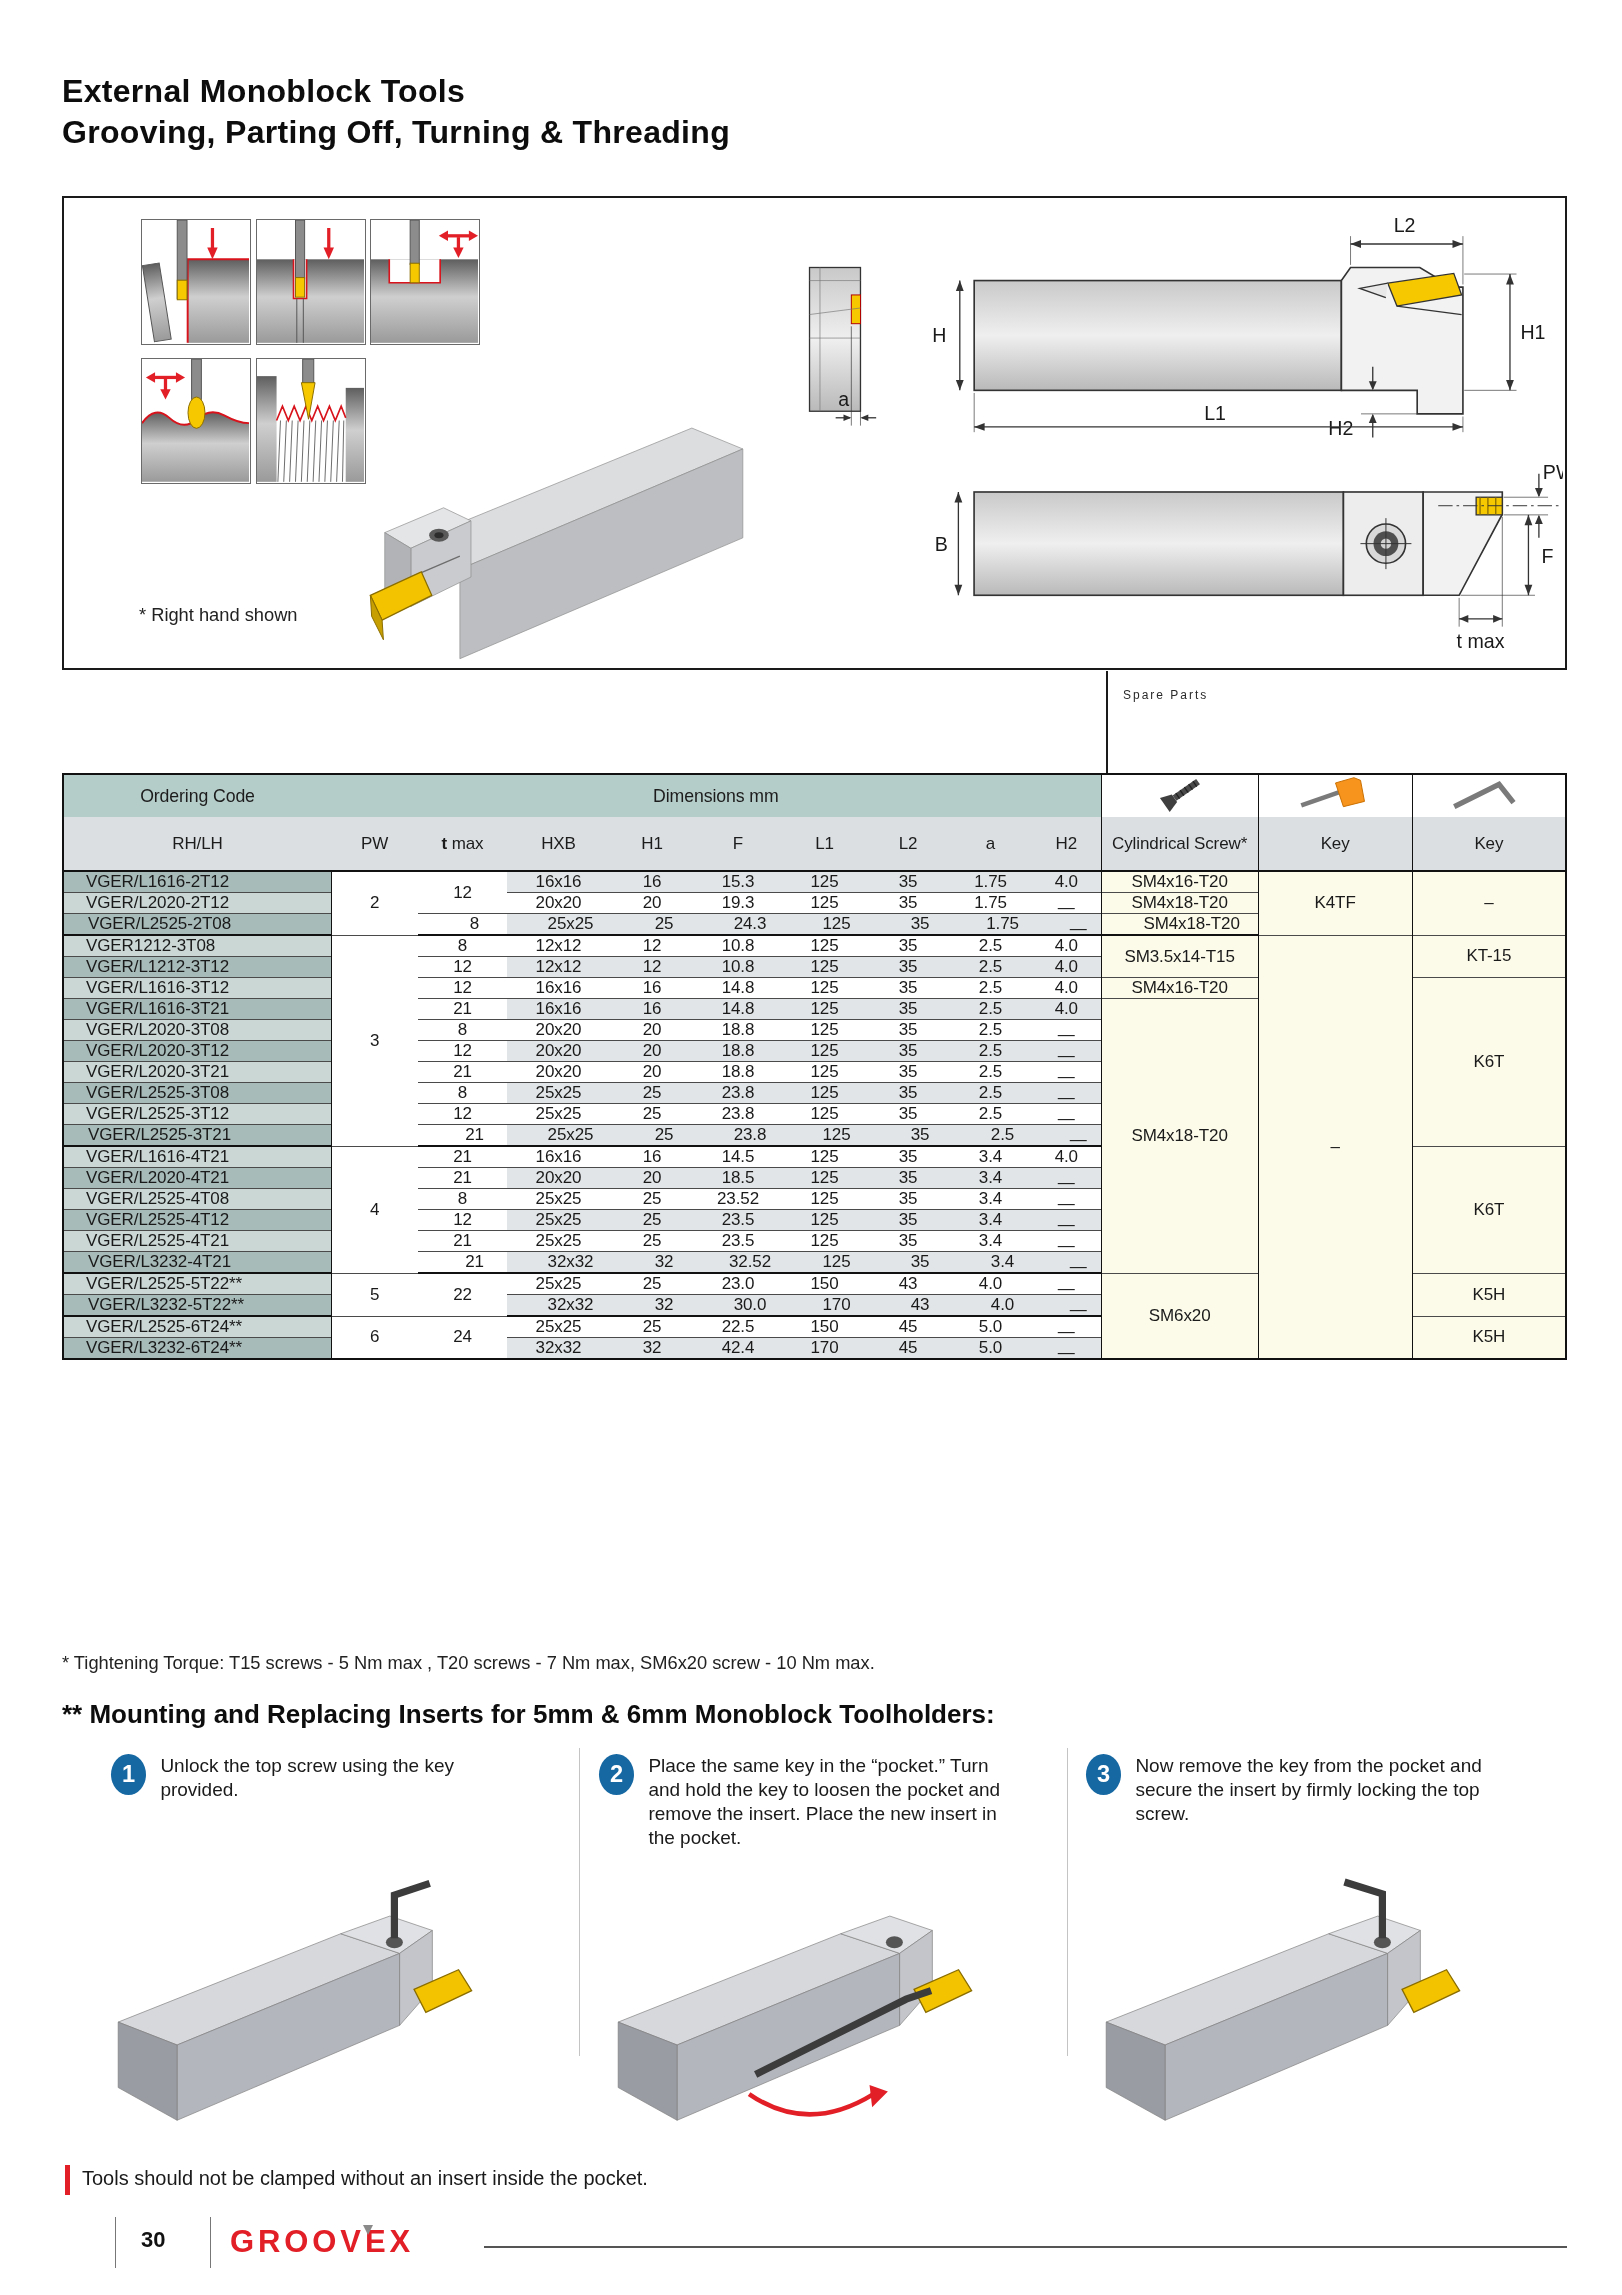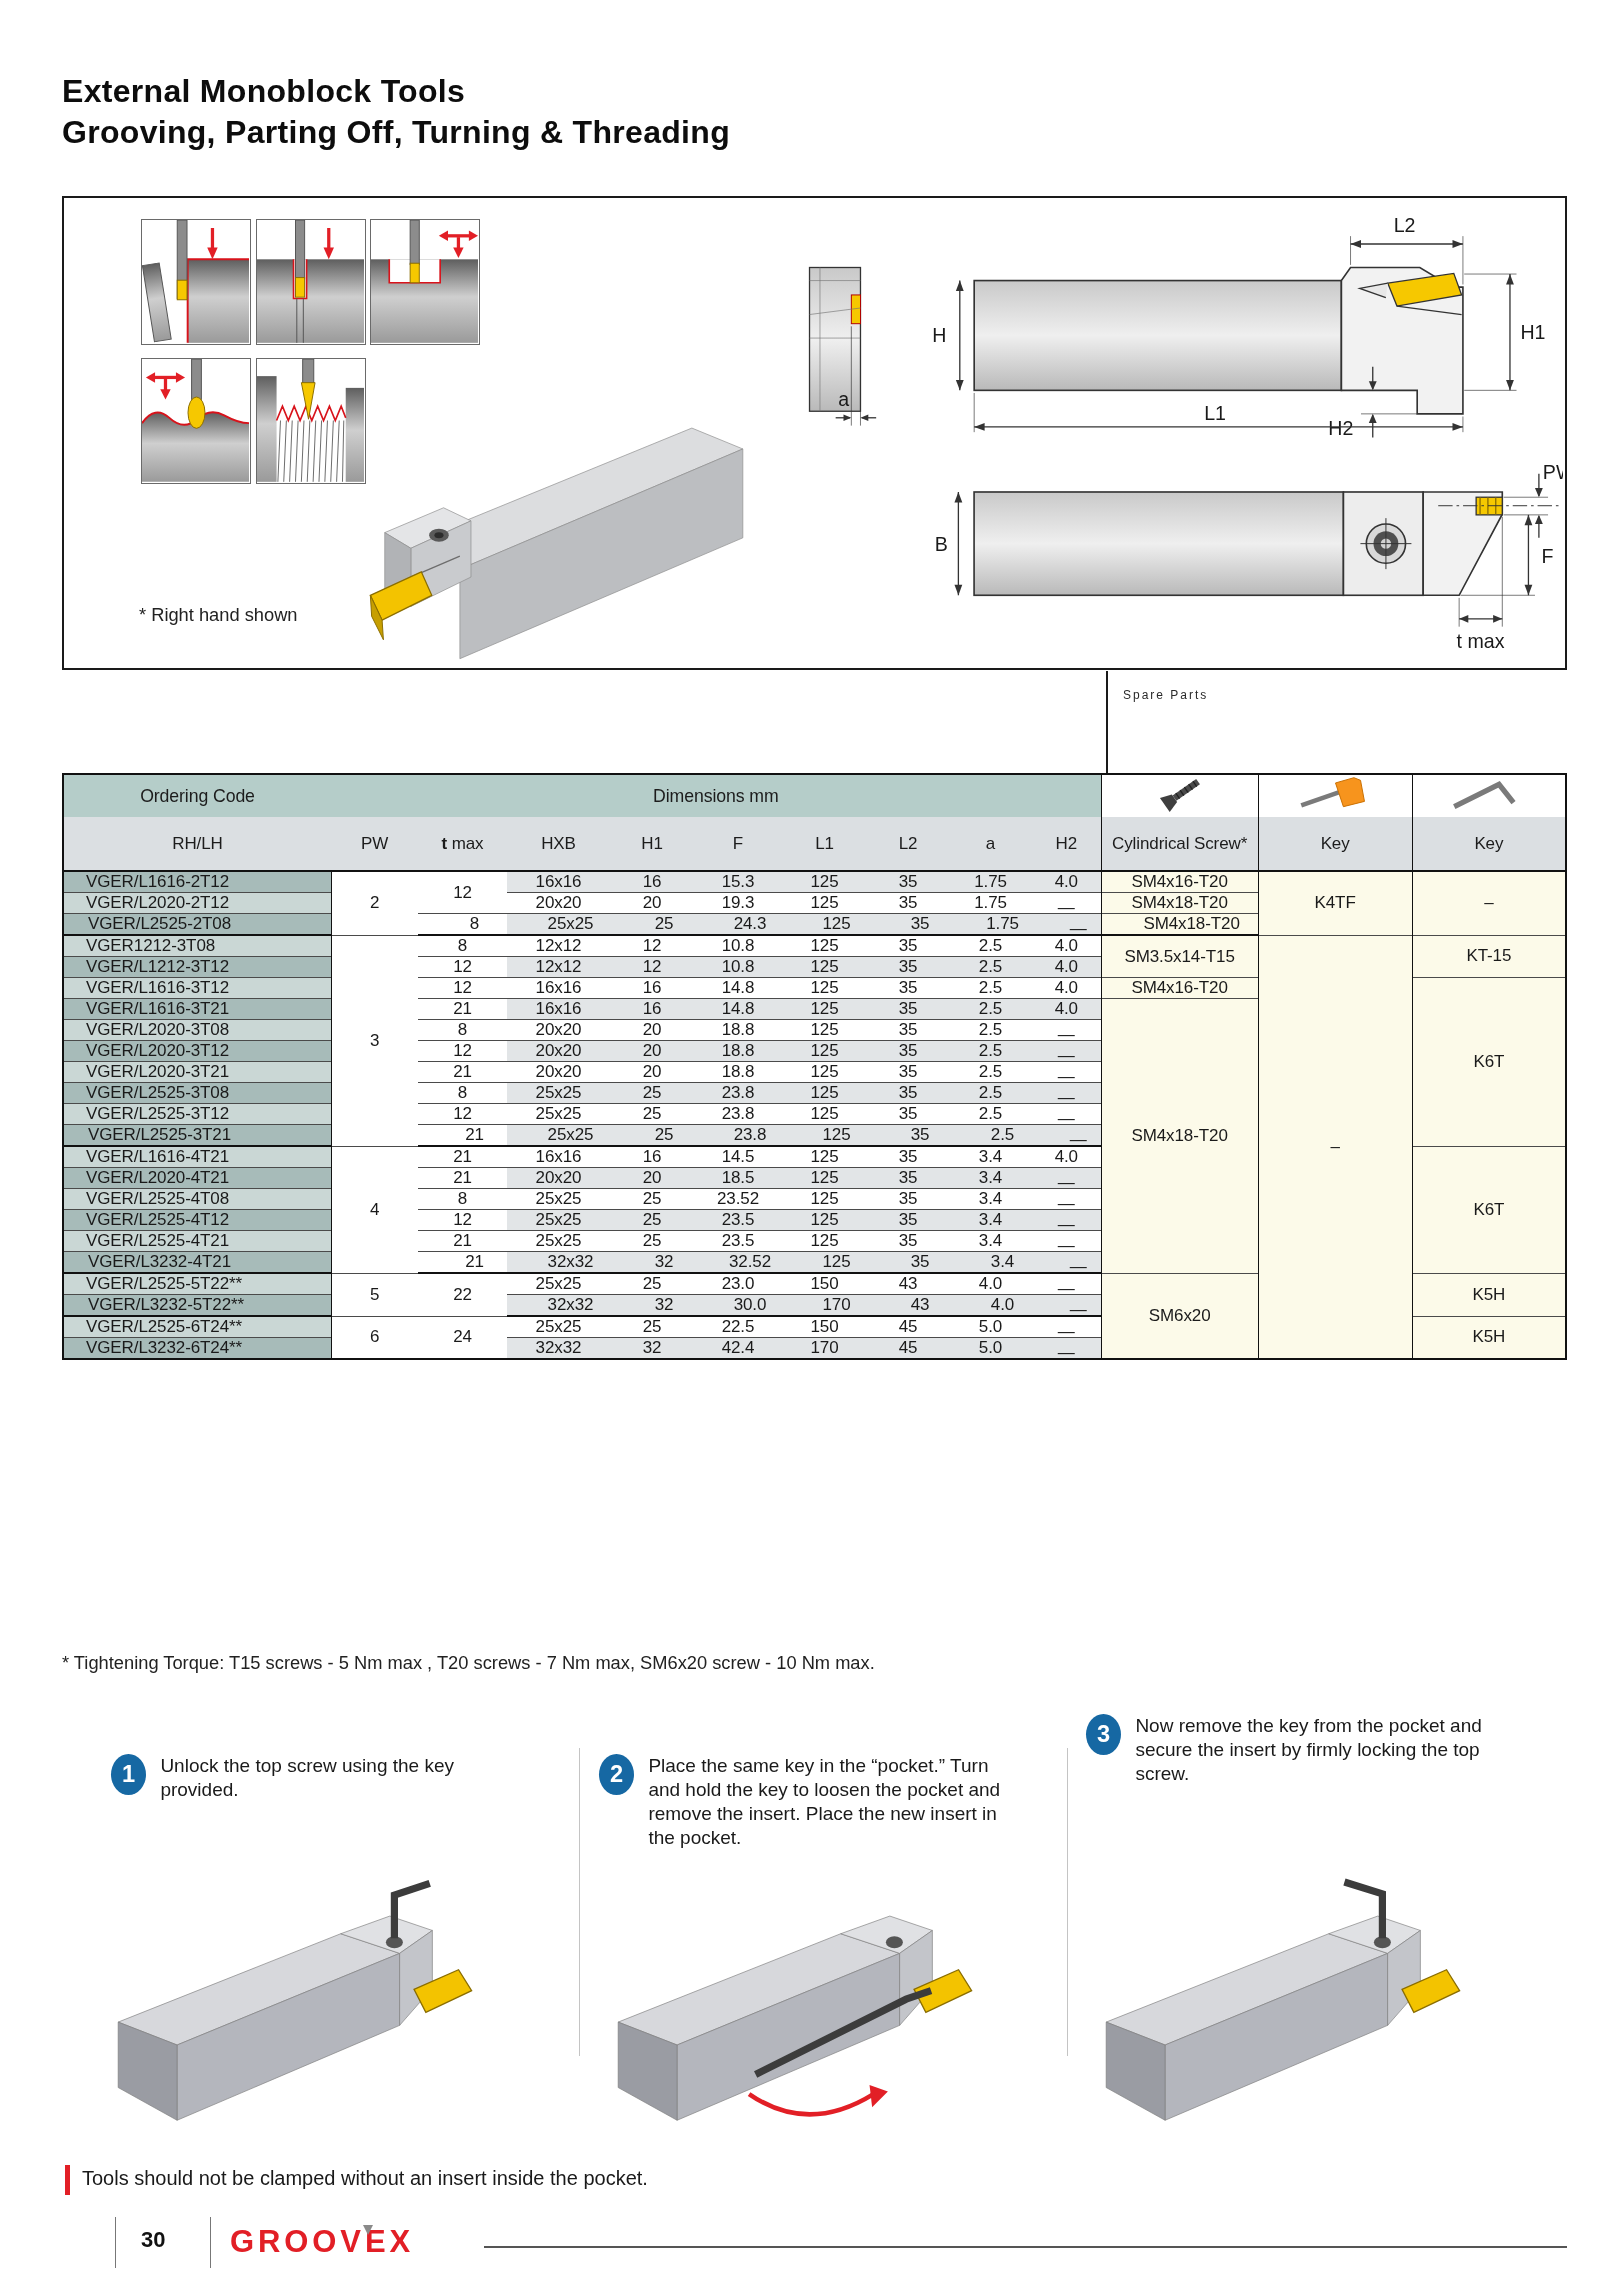--- a/index.html
+++ b/index.html
@@ -623,28 +623,29 @@
             <td class="num dim">45</td>
             <td class="num dim">5.0</td>
             <td class="num dim"><span class="dash">—</span></td>
           </tr>
         </tbody>
     </table>
   </div>
 
   <div class="abs" id="footnote">* Tightening Torque:  T15 screws - 5 Nm max , T20 screws - 7 Nm max, SM6x20 screw - 10 Nm max.</div>
 
+  <div class="abs" id="mount-heading">** Mounting and Replacing Inserts for 5mm &amp; 6mm Monoblock Toolholders:</div>
 
   <div class="abs step" style="left:111px;top:1754px;">
     <span class="badge">1</span><span class="steptext">Unlock the top screw using the key provided.</span>
   </div>
   <div class="abs step" style="left:599px;top:1754px;">
     <span class="badge">2</span><span class="steptext">Place the same key in the “pocket.” Turn and hold the key to loosen the pocket and remove the insert. Place the new insert in the pocket.</span>
   </div>
-  <div class="abs step" style="left:1086px;top:1714px;">
+  <div class="abs step" style="left:1086px;top:1754px;">
     <span class="badge">3</span><span class="steptext">Now remove the key from the pocket and secure the insert by firmly locking the top screw.</span>
   </div>
   <div class="stepsep" style="left:579px;top:1748px;height:308px;"></div>
   <div class="stepsep" style="left:1067px;top:1748px;height:308px;"></div>
 
   <svg class="abs" style="left:92px;top:1878px;" width="432" height="262" viewBox="0 0 660 400">
     <polygon points="40,220 380,85 470,115 130,255" fill="#d7d8dc" stroke="#7c7c7c"></polygon>
     <polygon points="130,255 470,115 470,225 130,370" fill="#b4b6bd" stroke="#7c7c7c"></polygon>
     <polygon points="40,220 130,255 130,370 40,320" fill="#9a9ca3" stroke="#7c7c7c"></polygon>
     <polygon points="380,85 455,58 520,80 470,115" fill="#e0e1e4" stroke="#7c7c7c"></polygon>

